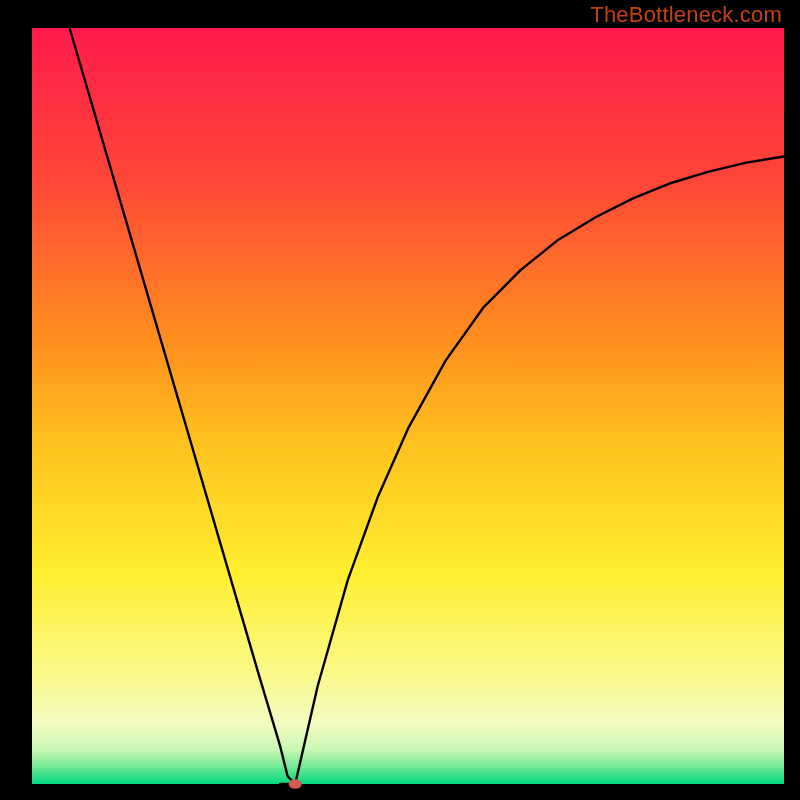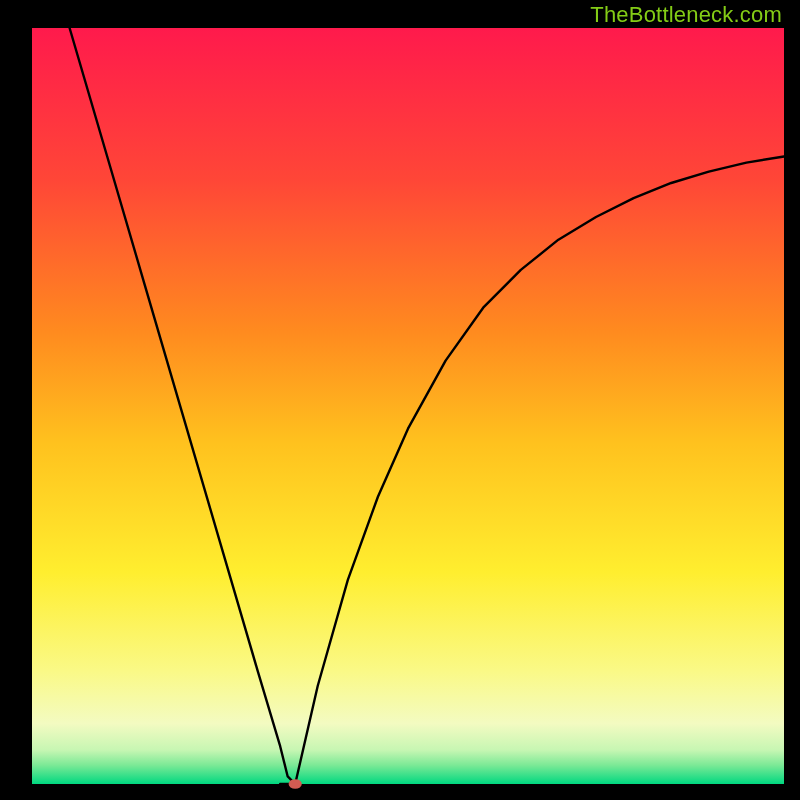--- a/index.html
+++ b/index.html
@@ -13,21 +13,21 @@
   }
   .wrap {
     position: relative;
     width: 800px;
     height: 800px;
   }
   .watermark {
     position: absolute;
     top: 2px;
     right: 18px;
-    color: #84cc16;
+    color: #c2410c;
     font-size: 22px;
     font-weight: 400;
     letter-spacing: 0.2px;
     z-index: 5;
   }
 </style>
 </head>
 <body>
 
 <div class="wrap">

